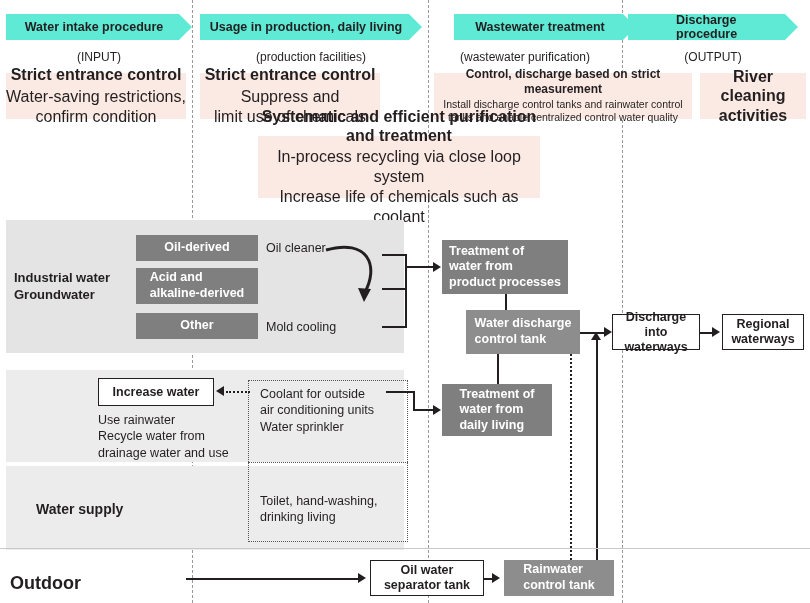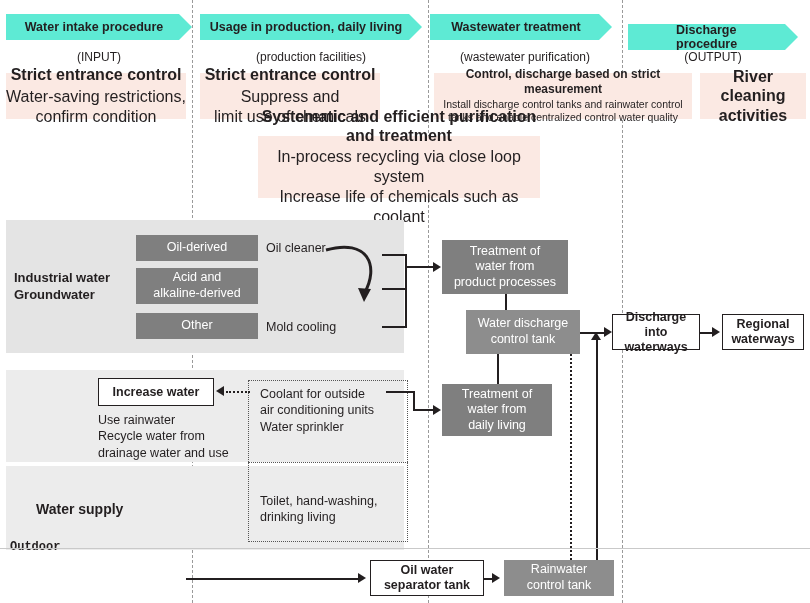--- a/index.html
+++ b/index.html
@@ -42,22 +42,22 @@
   .pink .t1{font-size:16px;font-weight:bold;line-height:1.2;}
   .pink .t2{font-size:16px;line-height:1.25;margin-top:2px;}
 
   
   .greypanel{position:absolute;background:#e4e4e4;}
   .greypanel2{position:absolute;background:#ececec;}
 
   
   .darkbox{
     position:absolute;background:#7f7f7f;color:#ffffff;
-    display:flex;align-items:center;justify-content:center;text-align:center;
-    font-size:12.5px;font-weight:normal;line-height:1.25;box-sizing:border-box;
+    display:flex;align-items:center;justify-content:center;text-align:left;
+    font-size:12.5px;font-weight:bold;line-height:1.25;box-sizing:border-box;
   }
   .darkbox.light{background:#8d8d8d;}
 
   
   .wbox{
     position:absolute;background:#ffffff;border:1px solid #231f20;
     display:flex;align-items:center;justify-content:center;text-align:center;
     font-size:12.5px;font-weight:bold;line-height:1.2;box-sizing:border-box;
   }
 
@@ -102,24 +102,24 @@
   <div class="vdash" style="left:192px;"></div>
   <div class="vdash" style="left:428px;"></div>
   <div class="vdash" style="left:622px;"></div>
 
   <div class="banner" style="left:6px;top:14px;width:186px;">
     <span>Water intake procedure</span>
   </div>
   <div class="banner" style="left:200px;top:14px;width:222px;">
     <span>Usage in production, daily living</span>
   </div>
-  <div class="banner" style="left:430px;top:14px;width:182px;">
+  <div class="banner" style="left:454px;top:14px;width:182px;">
     <span>Wastewater treatment</span>
   </div>
-  <div class="banner" style="left:628px;top:24px;width:170px;padding-left:48px;">
+  <div class="banner" style="left:628px;top:14px;width:170px;padding-left:48px;">
     <span>Discharge procedure</span>
   </div>
 
   <div class="subcap" style="left:6px;top:50px;width:186px;">(INPUT)</div>
   <div class="subcap" style="left:200px;top:50px;width:222px;">(production facilities)</div>
   <div class="subcap" style="left:434px;top:50px;width:182px;">(wastewater purification)</div>
   <div class="subcap" style="left:628px;top:50px;width:170px;">(OUTPUT)</div>
 
   <div class="pink" style="left:6px;top:73px;width:180px;height:46px;">
     <div class="t1">Strict entrance control</div>
@@ -240,21 +240,21 @@
 
   <div class="hline" style="left:386px;top:391px;width:28px;"></div>
   <div class="vline" style="left:413px;top:391px;height:18px;"></div>
   <div class="hline" style="left:413px;top:409px;width:22px;"></div>
   <div class="arrowR" style="left:433px;top:405px;"></div>
 
   <div class="vdot" style="left:570px;top:354px;height:206px;"></div>
   <div class="vline" style="left:596px;top:338px;height:222px;"></div>
   <div class="arrowU" style="left:591px;top:332px;"></div>
 
-  <div class="txt bold" style="left:10px;top:540px;font-size:12px;font-family:Liberation Mono, monospace;">Outdoor</div>
+  <div class="txt bold" style="left:10px;top:572px;font-size:18px;">Outdoor</div>
 
   <div class="wbox" style="left:370px;top:560px;width:114px;height:36px;">
     <span style="white-space:pre-line;">Oil water
 separator tank</span>
   </div>
   <div class="darkbox light" style="left:504px;top:560px;width:110px;height:36px;">
     <span style="white-space:pre-line;">Rainwater
 control tank</span>
   </div>
 

